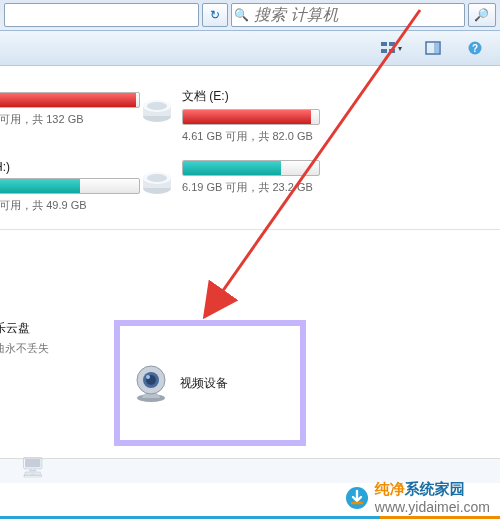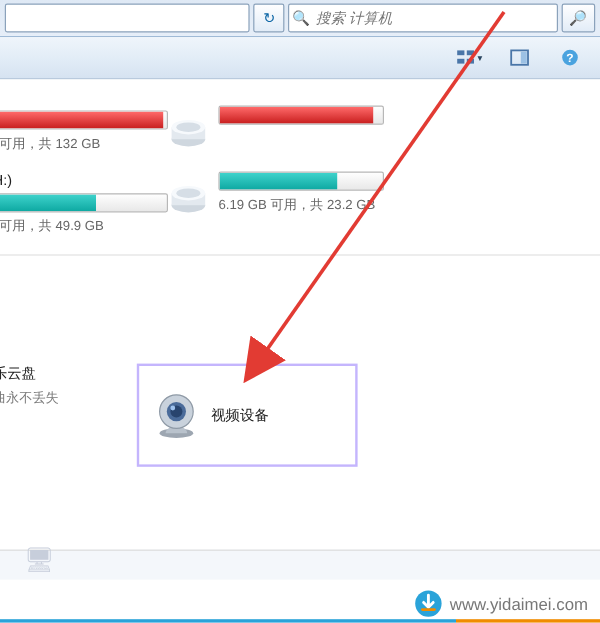--- a/index.html
+++ b/index.html
@@ -4,21 +4,21 @@
 <style>
   html,body{margin:0;padding:0;font-family:"Microsoft YaHei","Segoe UI",Arial,sans-serif;font-size:12px;color:#202020;background:#fff}
   body{width:500px;height:519px;overflow:hidden;position:relative}
 
   
   .addr-row{display:flex;align-items:center;height:30px;background:linear-gradient(#dfe9f5,#e6eef8);border-bottom:1px solid #9fbad6;padding:0 4px}
   .addr-box{flex:1;height:22px;background:#fff;border:1px solid #8ba2bb;border-radius:2px}
   .refresh-btn{width:24px;height:22px;margin-left:3px;display:flex;align-items:center;justify-content:center;background:linear-gradient(#fefeff,#e2ecf7);border:1px solid #8ba2bb;border-radius:2px;color:#0a64a4;font-size:12px}
   .search-box{flex:1.1;height:22px;margin-left:3px;background:#fff;border:1px solid #8ba2bb;border-radius:2px;display:flex;align-items:center;color:#8a8a8a}
   .search-box .mag{width:20px;text-align:center;color:#6e89a6}
-  .search-box input{border:0;outline:0;flex:1;font-size:12px;font-style:italic;color:#8a8a8a;background:transparent}
+  .search-box input{border:0;outline:0;flex:1;font-size:16px;font-style:italic;color:#8a8a8a;background:transparent}
   .search-go{width:26px;height:22px;margin-left:3px;display:flex;align-items:center;justify-content:center;color:#2b6cb0;background:linear-gradient(#fefeff,#e2ecf7);border:1px solid #8ba2bb;border-radius:2px}
 
   
   .toolbar{height:34px;background:linear-gradient(#eff5fb,#e0ebf6 60%,#d6e3f1);border-bottom:1px solid #b9cadd;display:flex;justify-content:flex-end;align-items:center;gap:8px;padding:0 8px}
   .tbtn{display:flex;align-items:center;justify-content:center;gap:2px;height:24px;min-width:24px;padding:0 4px;border:1px solid transparent;border-radius:2px;color:#2b4560}
   .tbtn svg{width:16px;height:16px}
 
   
   .drives{padding:18px 0 12px 0;border-bottom:1px solid #e2e2e2}
   .drive-row{display:flex}
@@ -32,21 +32,21 @@
   .fill{height:100%}
   .fill.red{background:linear-gradient(#ff6a6a,#c81e1e)}
   .fill.teal{background:linear-gradient(#3fd3cc,#0ea9a2)}
   .drive-stat{font-size:11px;color:#666;white-space:nowrap}
 
   
   .other{padding-top:90px;display:flex}
   .cloud{width:120px;margin-left:-10px;padding-left:4px}
   .cloud-title{font-size:12px;margin-bottom:4px}
   .cloud-sub{font-size:11px;color:#7a7a7a;white-space:nowrap}
-  .video-box{width:160px;height:82px;border:2px solid #c4b5fd;display:flex;align-items:center;gap:8px;padding:0 10px}
+  .video-box{width:160px;height:82px;border:6px solid #c4b5fd;display:flex;align-items:center;gap:8px;padding:16px 10px}
   .cam-ico{width:42px;height:42px}
   .cam-ico svg{width:42px;height:42px}
 
   
   .arrow-layer{position:absolute;inset:0;pointer-events:none}
 
   
   .statusbar{position:absolute;left:0;bottom:36px;height:24px;width:100%;border-top:1px solid #dcdcdc;background:#f4f7fb}
   .status-ico{position:absolute;left:20px;bottom:40px;color:#c7cedb;font-size:20px}
 
@@ -114,23 +114,25 @@
     <div class="drive">
       <div class="disk-ico">
         <svg viewBox="0 0 34 34">
             <ellipse cx="17" cy="24" rx="14" ry="6" fill="#cfd7df"></ellipse>
             <rect x="3" y="14" width="28" height="10" fill="#e3e9ef"></rect>
             <ellipse cx="17" cy="14" rx="14" ry="6" fill="#f6f9fc"></ellipse>
             <ellipse cx="17" cy="14" rx="10" ry="4" fill="#d6dee6"></ellipse>
           </svg>
       </div>
       <div class="drive-body">
+        <div class="drive-name">文档 (E:)</div>
         <div class="bar">
             <div class="fill red" style="width:94%"></div>
           </div>
+        <div class="drive-stat">4.61 GB 可用，共 82.0 GB</div>
       </div>
     </div>
   </div>
   <div class="drive-row" style="margin-top:8px">
     <div class="drive left">
       <div class="drive-body">
         <div class="drive-name">(H:)</div>
         <div class="bar">
             <div class="fill teal" style="width:60%"></div>
           </div>
@@ -189,19 +191,22 @@
 <div class="statusbar"></div>
 <div class="status-ico">🖥</div>
 
 <div class="wm">
   <svg class="wm-logo" viewBox="0 0 24 24">
     <circle cx="12" cy="12" r="11" fill="#2aa3d9"></circle>
     <path d="M12 5 L12 14 M8 11 L12 15 L16 11" stroke="#fff" stroke-width="2.4" fill="none" stroke-linecap="round" stroke-linejoin="round"></path>
     <path d="M7 17 L17 17" stroke="#f08c00" stroke-width="2.4" stroke-linecap="round"></path>
   </svg>
   <div>
+    <div class="wm-text">
+      <span class="y">纯净</span><span>系统家园</span>
+    </div>
     <div class="wm-url">www.yidaimei.com</div>
   </div>
 </div>
 <div class="wm-bar">
     <span></span>
     <span></span>
   </div>
 
 </body></html>

